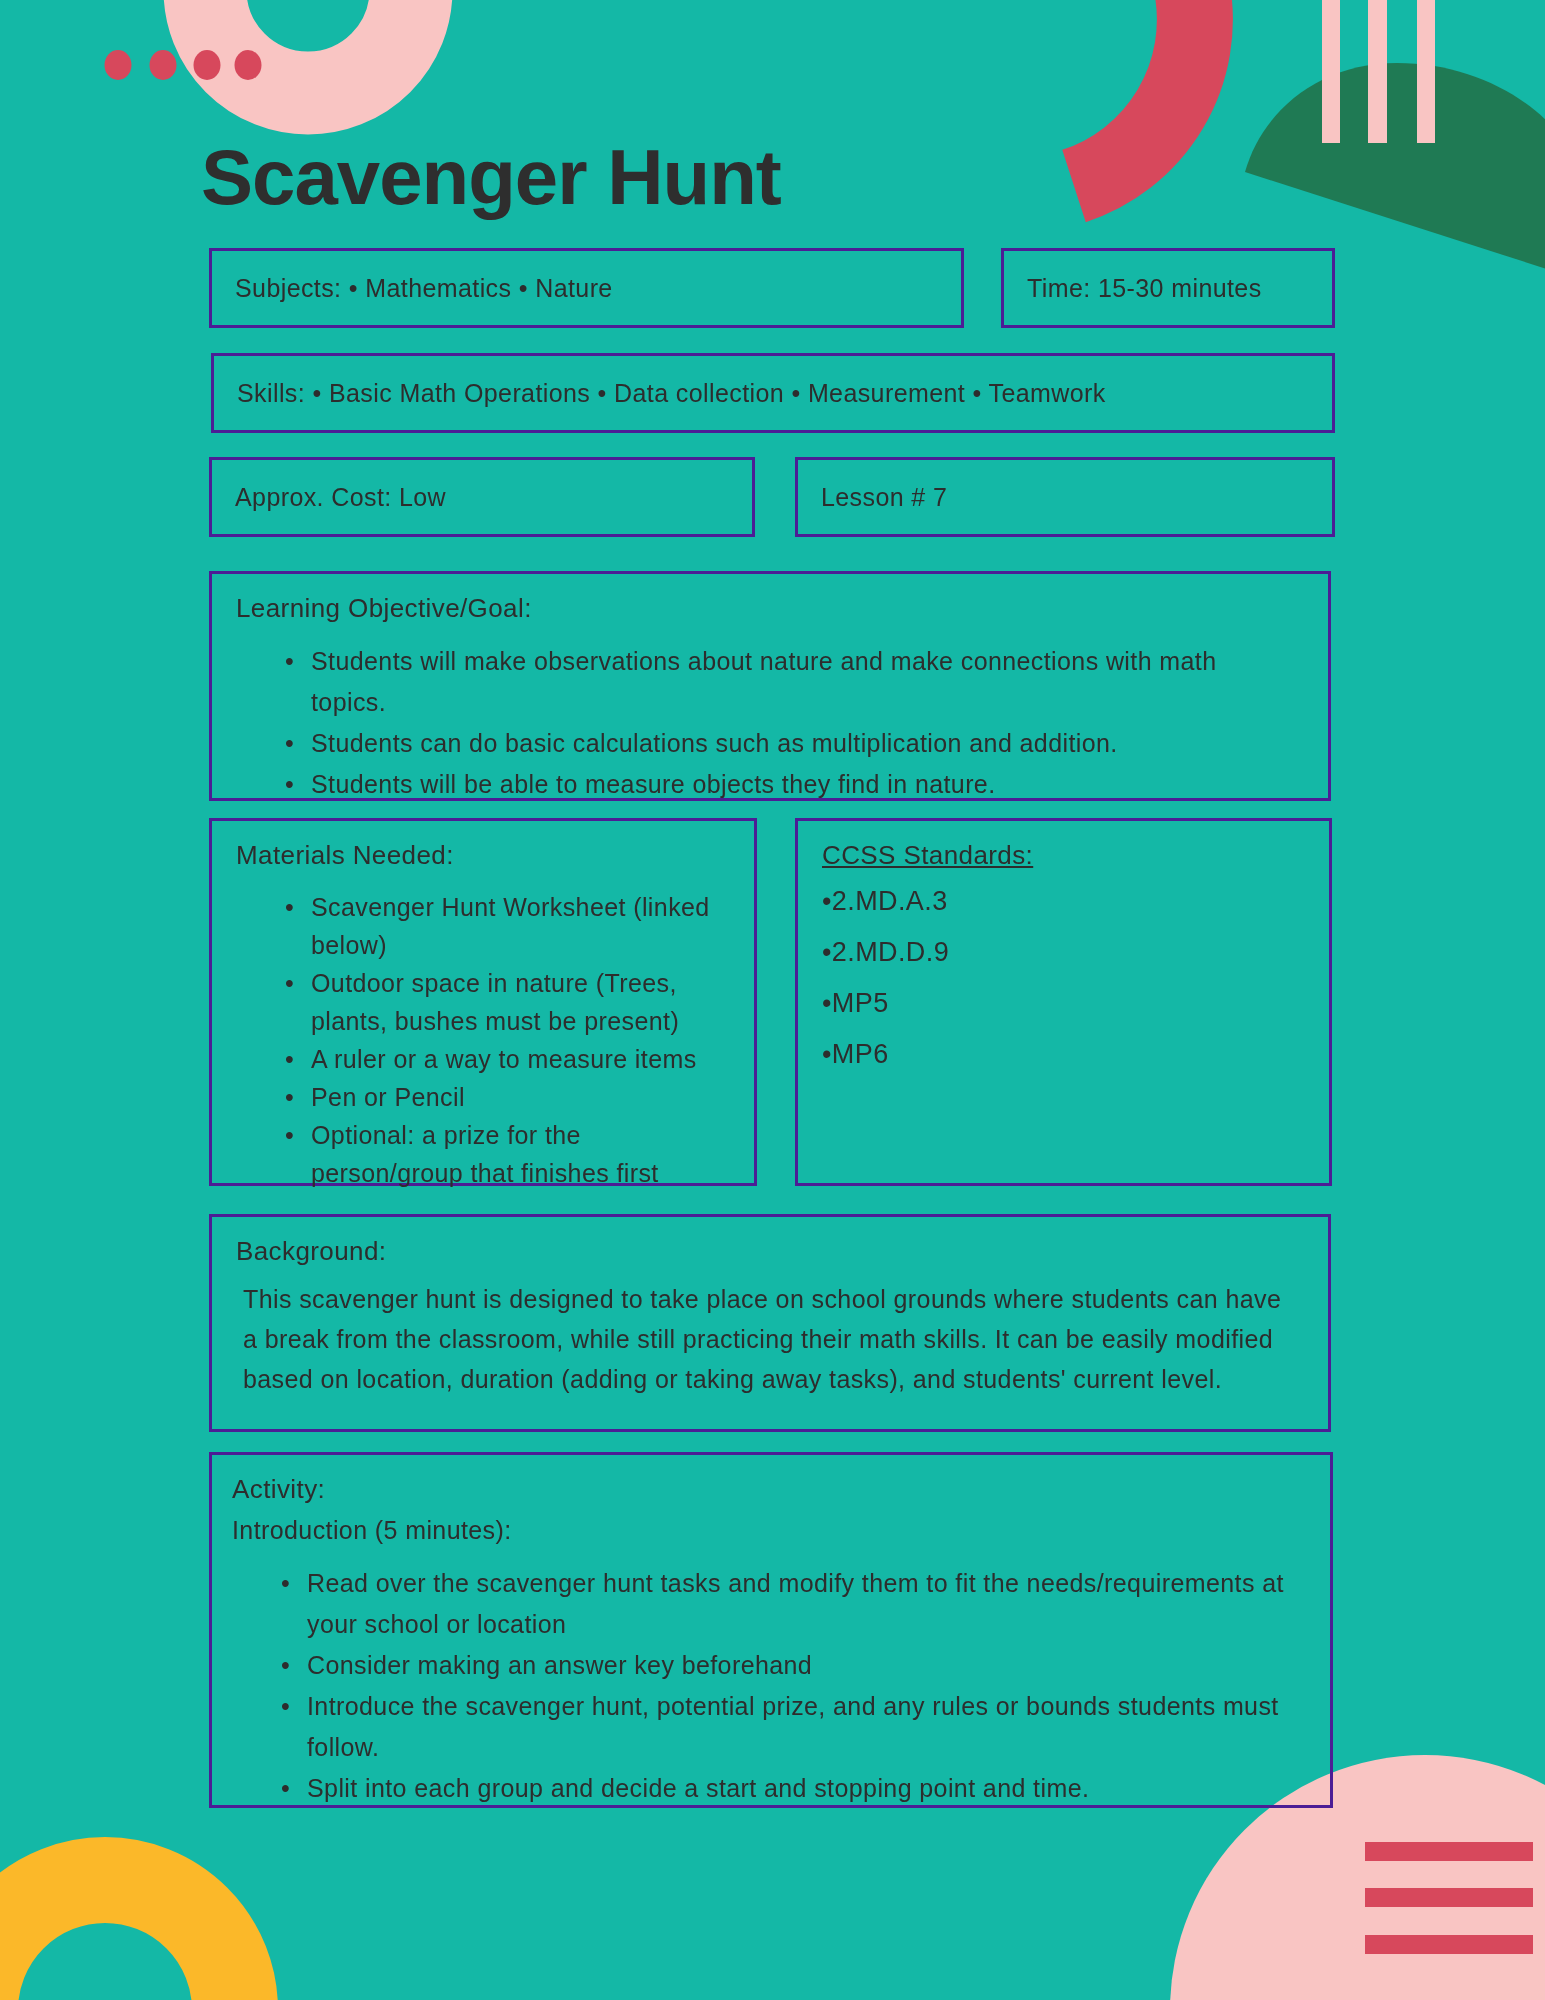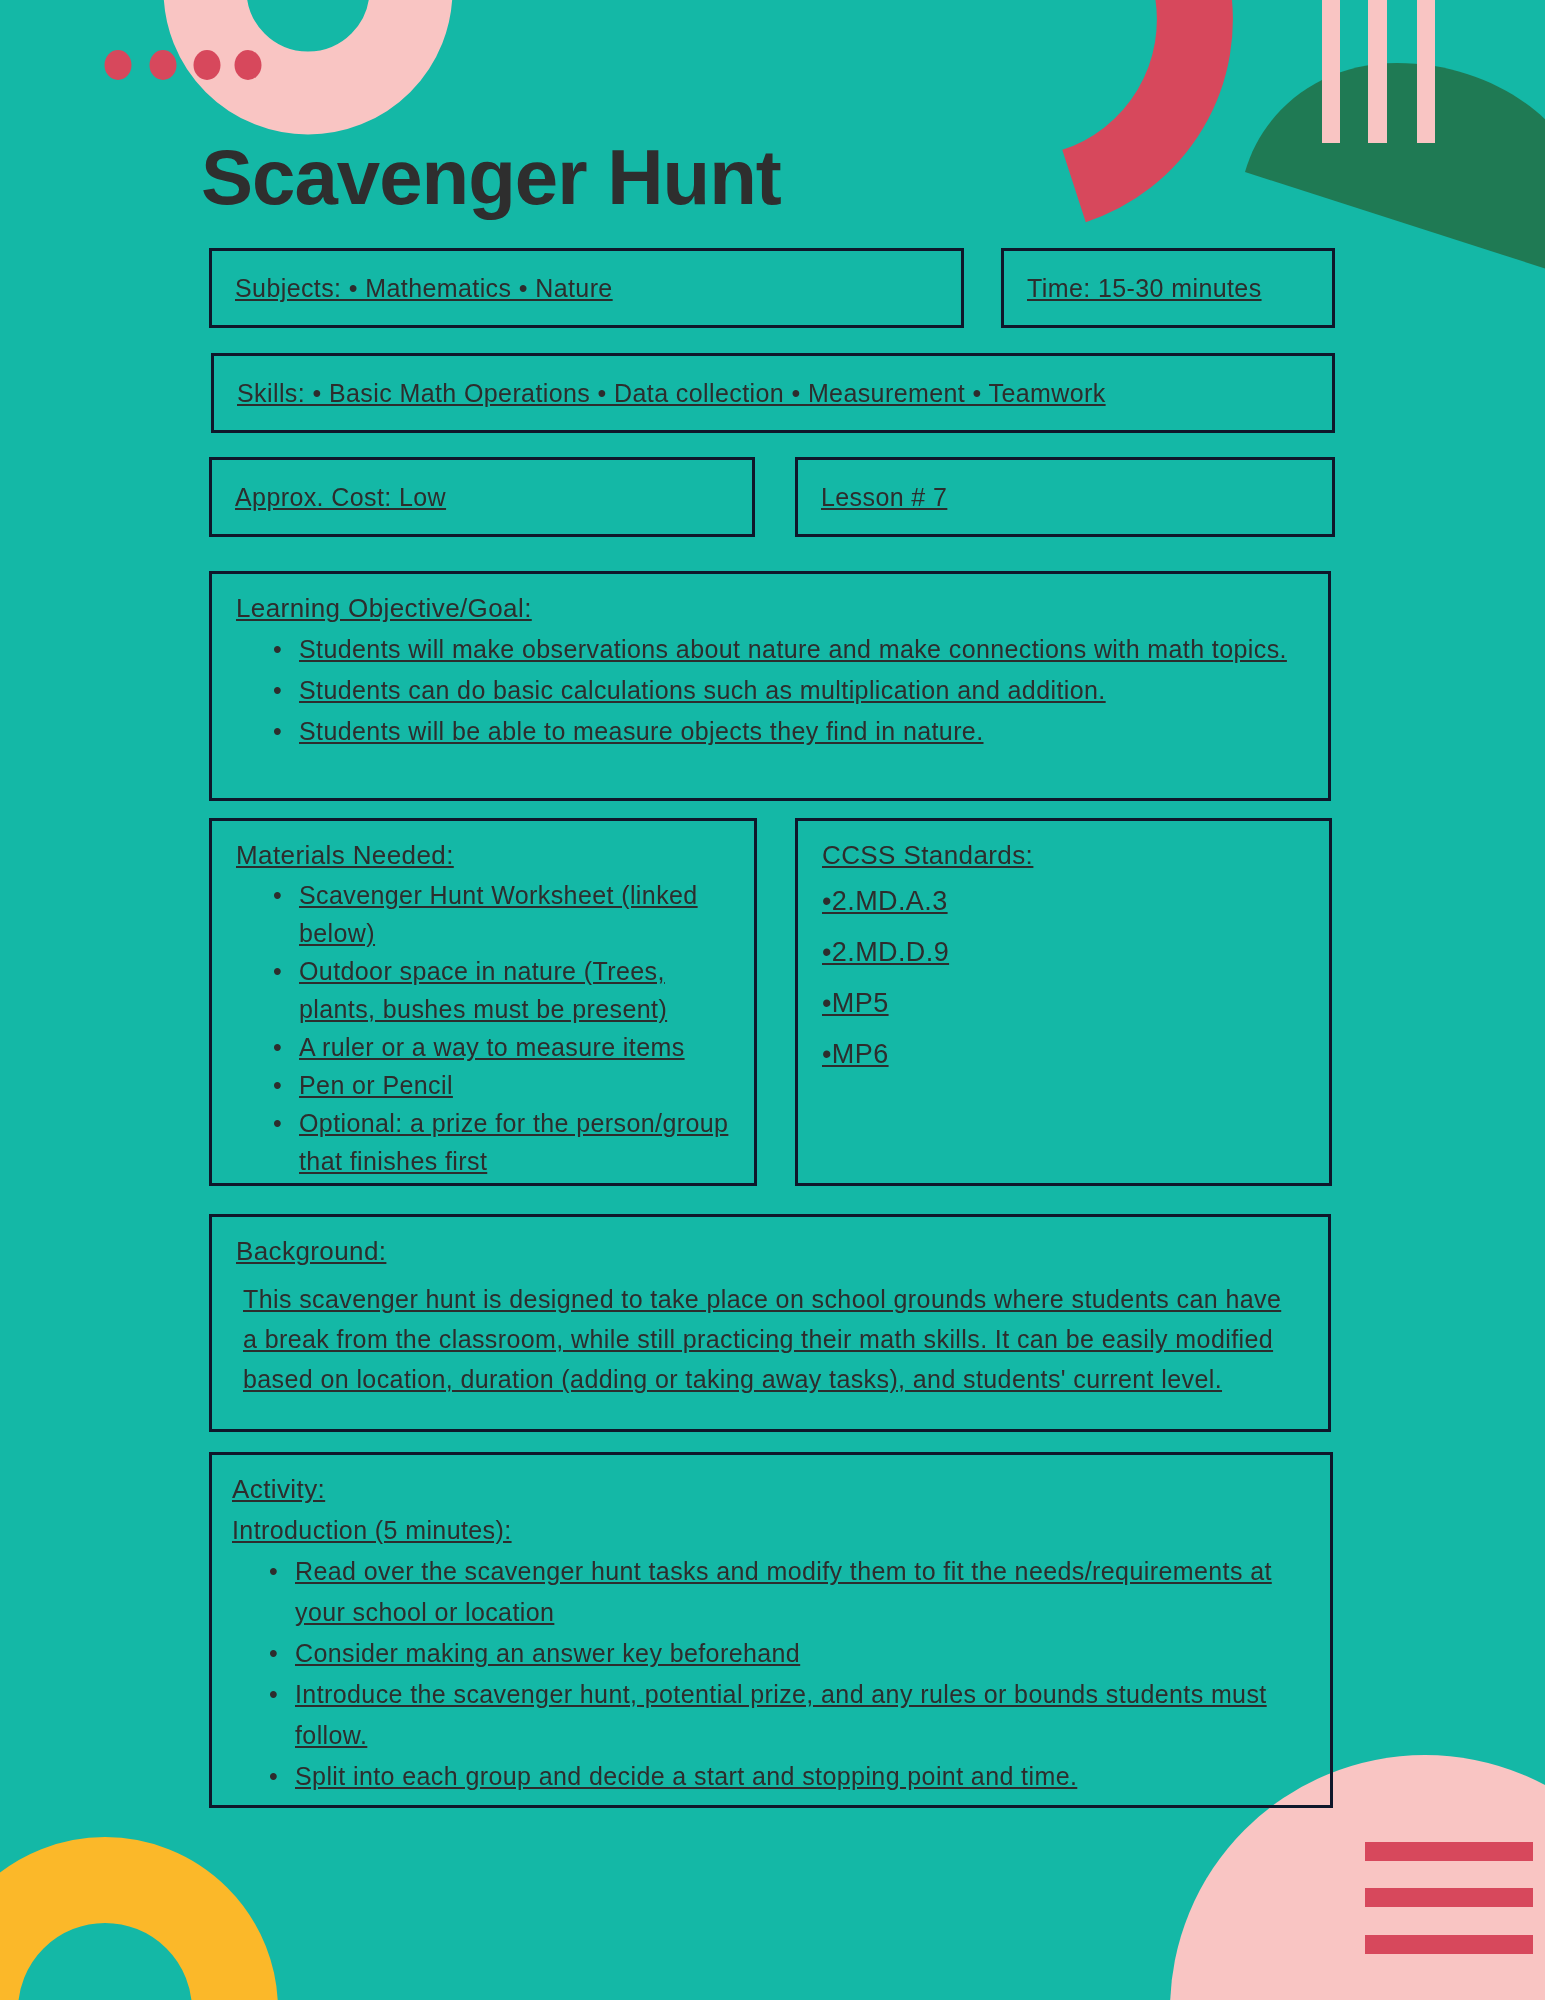--- a/index.html
+++ b/index.html
@@ -8,34 +8,33 @@
     font-family:"Liberation Sans", sans-serif;color:#2d2d2d;overflow:hidden;
   }
   .deco{position:absolute;left:0;top:0;z-index:0;}
   .content{position:absolute;left:0;top:0;width:100%;height:100%;z-index:1;}
   .doc-title{
     position:absolute;left:201px;top:132px;
     font-size:78px;font-weight:800;letter-spacing:-1px;color:#2e2e2e;
     white-space:nowrap;
   }
   .box{
-    position:absolute;border:3px solid #0f172a;background:transparent;
+    position:absolute;border:3px solid #4c1d95;background:transparent;
     box-sizing:border-box;
-    text-decoration:underline;
   }
   .box.flex{display:flex;align-items:center;}
   .btext{
     font-size:25px;letter-spacing:.4px;padding-left:23px;white-space:nowrap;
   }
   .label{
     font-size:26px;letter-spacing:.4px;line-height:41px;
   }
   .underline{text-decoration:underline;}
   .pad{padding:14px 24px 10px 24px;}
-  ul.blist{margin:0;padding:0 0 0 37px;list-style:none;}
+  ul.blist{margin:12px;padding:0 0 0 37px;list-style:none;}
   ul.blist li{
     position:relative;padding-left:26px;font-size:25px;letter-spacing:.4px;
     line-height:41px;
   }
   ul.blist li::before{
     content:"\2022";position:absolute;left:0;top:0;
   }
   .materials ul.blist li{line-height:38px;}
   .ccss-item{font-size:27px;letter-spacing:.4px;line-height:51px;}
   .para{font-size:25px;letter-spacing:.4px;line-height:40px;margin:7px;}

